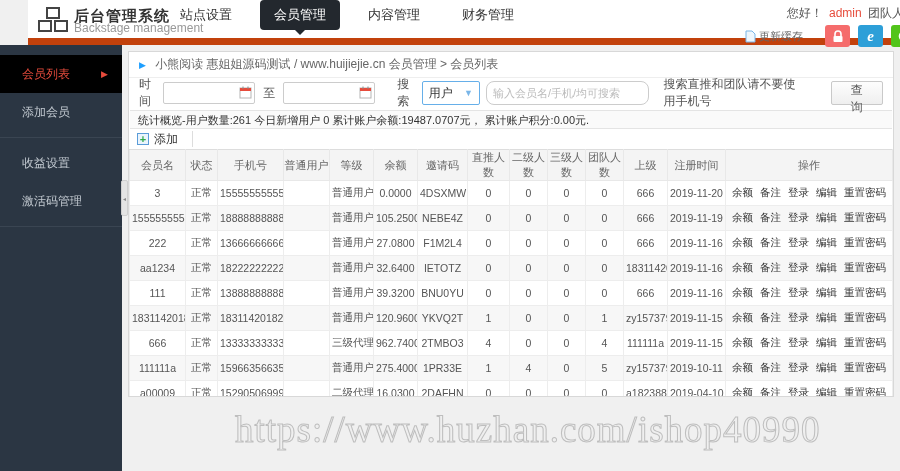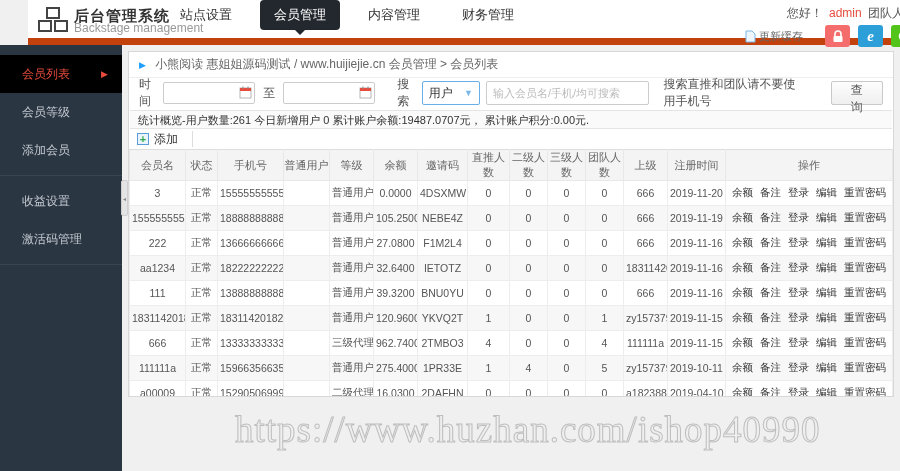--- a/index.html
+++ b/index.html
@@ -43,21 +43,21 @@
 
   .filter-row { height:30px; display:flex; align-items:center; padding:0 10px; font-size:12px; color:#555; }
   .filter-row label { margin-right:6px; }
   .date-box { position:relative; margin-right:8px; }
   .date-input { width:92px; height:22px; border:1px solid #ccc; border-radius:2px; font-size:11px; padding:0 18px 0 5px; }
   .cal-icon { position:absolute; right:3px; top:4px; }
   .to-label { margin-right:8px; }
   .search-label { margin:0 6px 0 14px; }
   .type-select { width:72px; height:24px; border:1px solid #66afe9; border-radius:2px; background:#fff; display:flex; align-items:center; justify-content:space-between; padding:0 6px; font-size:12px; color:#333; cursor:pointer; margin-right:6px; }
   .type-select .chev { color:#7ab6e8; font-size:9px; }
-  .search-input { width:210px; height:24px; border:1px solid #ccc; border-radius:2px; font-size:11px; padding:0 6px; color:#333; }
+  .search-input { width:210px; height:24px; border:1px solid #ccc; border-radius:8px; font-size:11px; padding:0 6px; color:#333; }
   .search-input::placeholder { color:#bbb; }
   .filter-hint { margin-left:14px; color:#555; }
   .query-btn { margin-left:30px; height:24px; padding:0 16px; font-size:12px; color:#555; background:linear-gradient(#fdfdfd,#efefef); border:1px solid #c9c9c9; border-radius:2px; cursor:pointer; }
 
   .stats-bar { margin:2px 1px 0 1px; background:#fafafa; border-top:1px solid #e4e4e4; border-bottom:1px solid #e4e4e4; height:19px; line-height:18px; padding:0 8px; font-size:11px; color:#333; }
 
   .toolbar { height:20px; display:flex; align-items:center; padding:2px 8px; }
   .add-btn { display:flex; align-items:center; font-size:12px; color:#333; cursor:pointer; }
   .add-btn .plus-box { width:12px; height:12px; border:1px solid #5a9cd8; background:#eaf4fd; color:#2faa4a; font-size:11px; line-height:10px; text-align:center; margin-right:5px; font-weight:bold; }
   .toolbar-sep { width:1px; height:16px; background:#ddd; margin-left:14px; }
@@ -120,21 +120,20 @@
           <path d="M3.4 2.6 a4.5 4.5 0 1 0 5.2 0" fill="none" stroke="#fff" stroke-width="1.6"></path>
           <line x1="6" y1="0.5" x2="6" y2="5" stroke="#fff" stroke-width="1.6"></line>
         </svg>
       </span>
     </div>
   </div>
 </div>
 
 <div class="sidebar">
     <div class="side-item active">会员列表<span class="arrow">▶</span></div>
-    <div class="side-item">会员等级</div>
     <div class="side-item">添加会员</div>
     <div class="side-divider"></div>
     <div class="side-item">收益设置</div>
     <div class="side-item">激活码管理</div>
     <div class="side-divider"></div>
   </div>
 <div class="collapse-handle">◂</div>
 
 <div class="main">
   <div class="panel">

